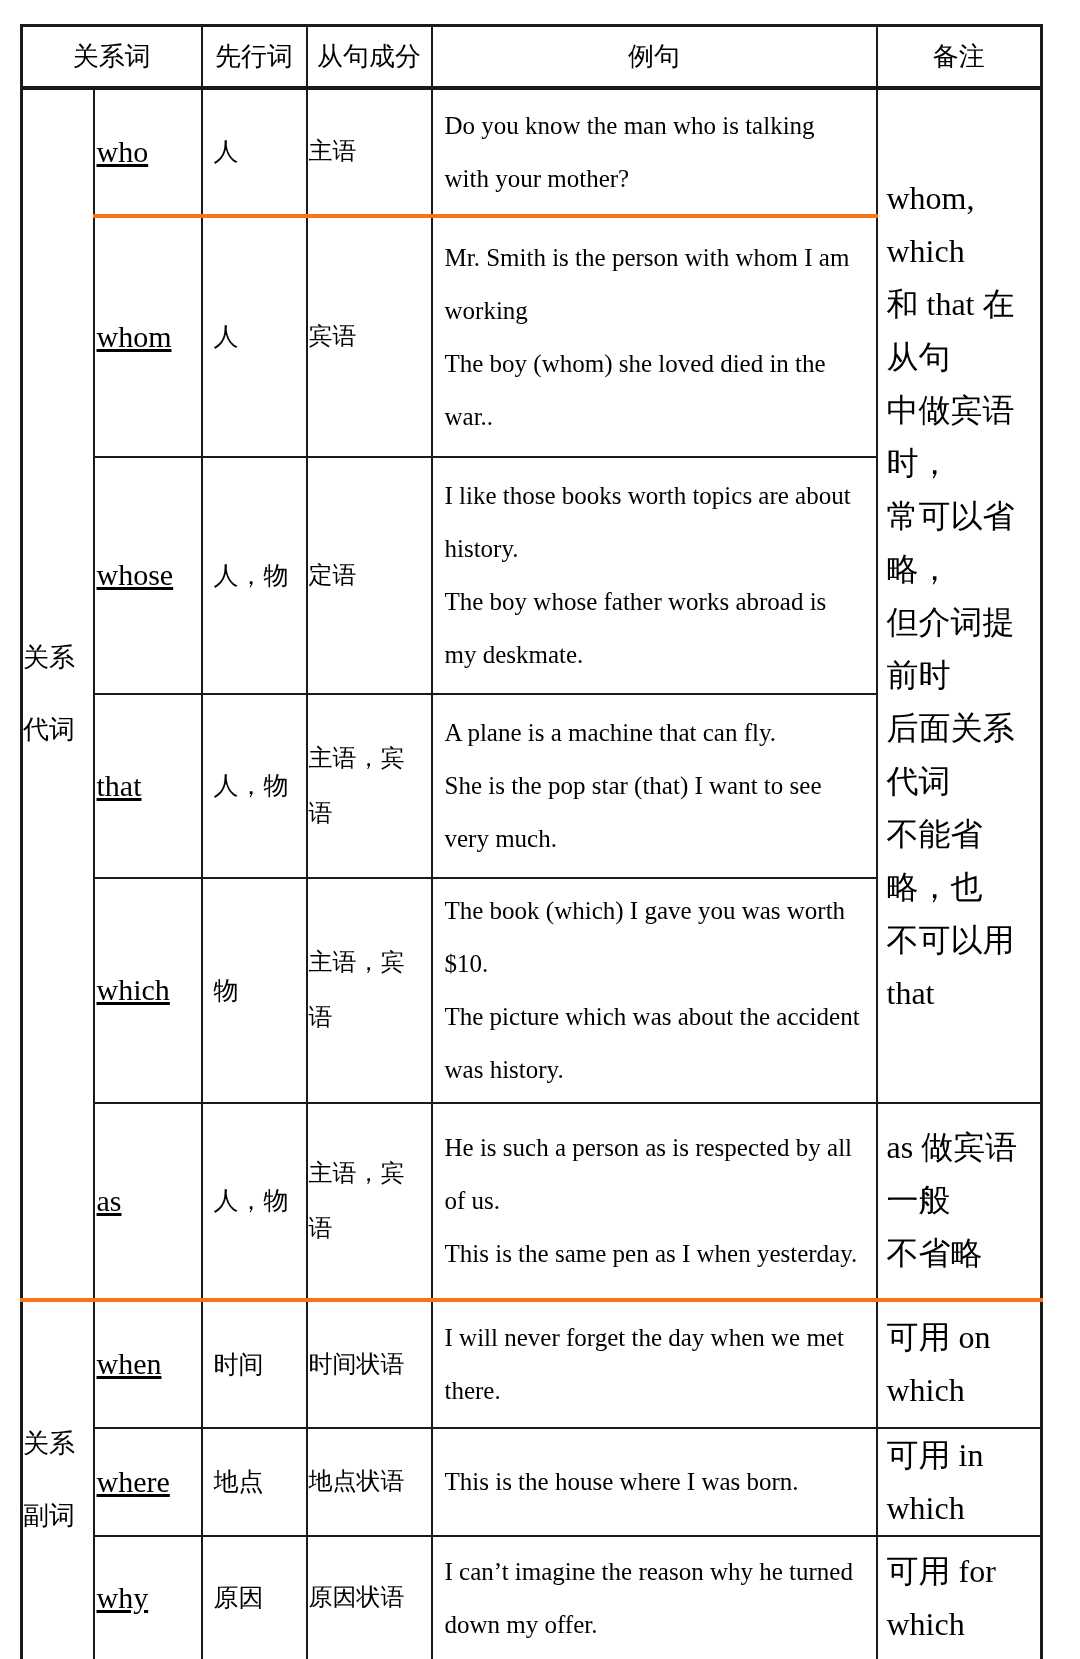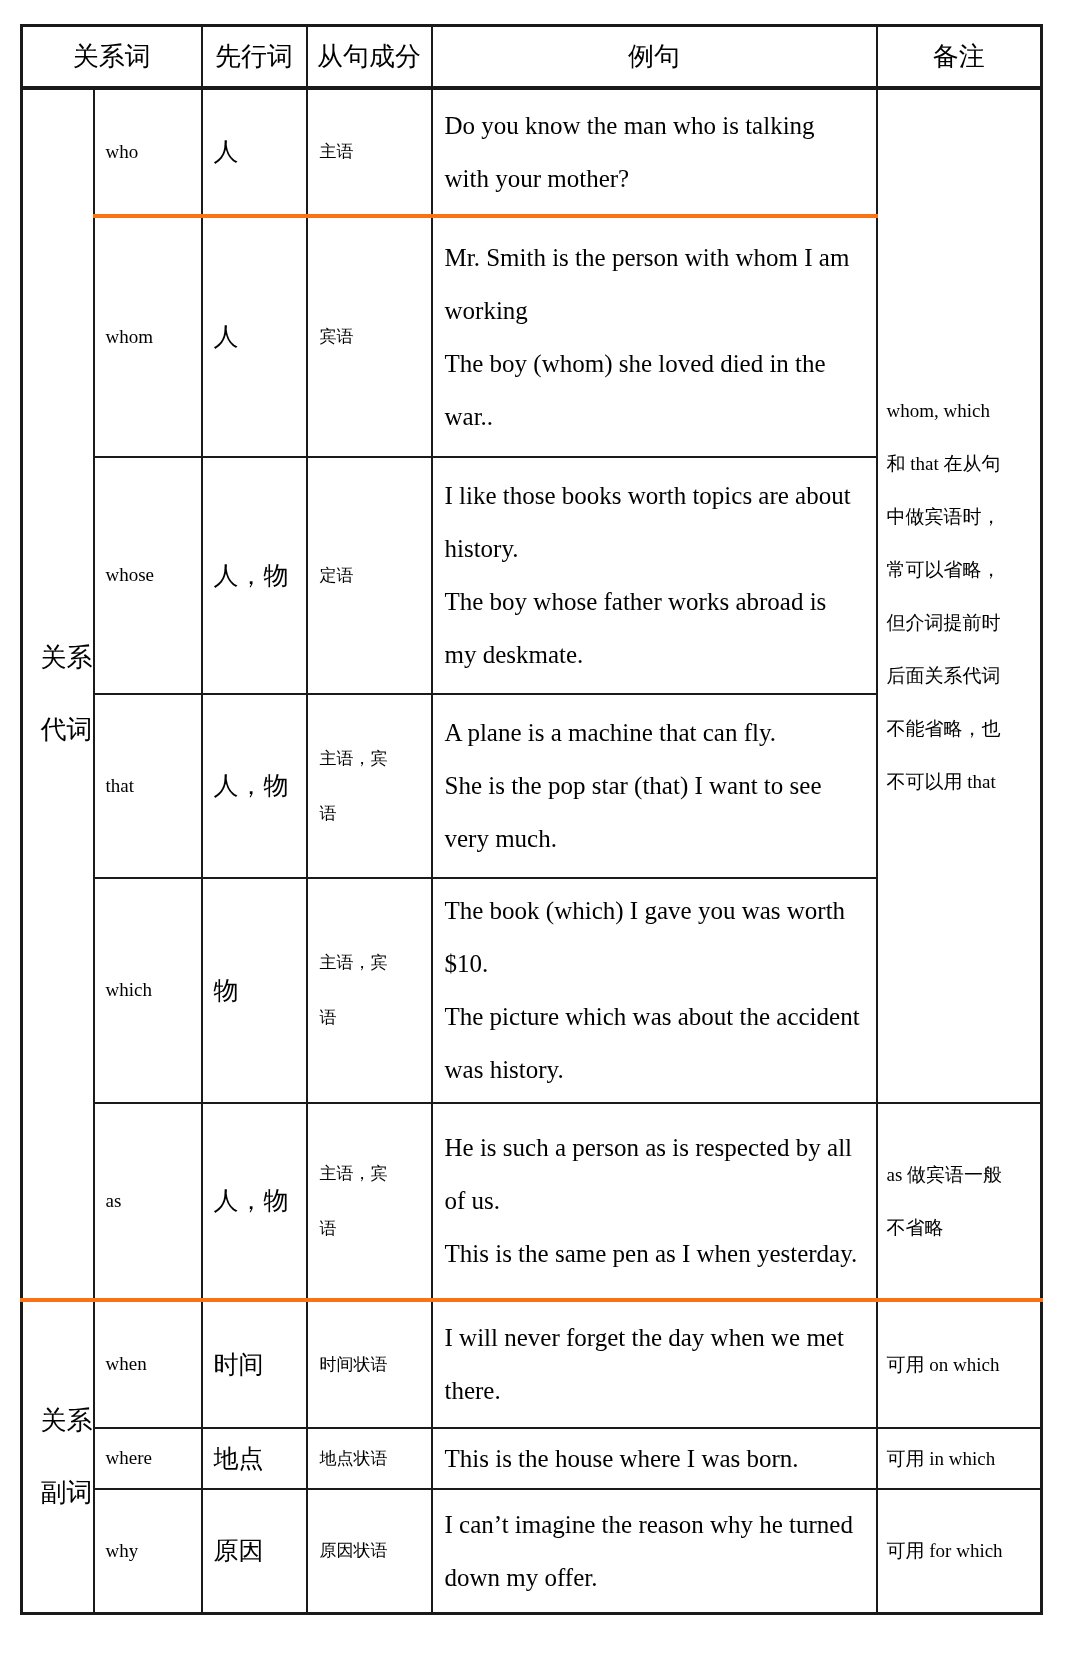--- a/index.html
+++ b/index.html
@@ -27,29 +27,29 @@
     overflow: hidden;
   }
   thead th {
     height: 62px;
     text-align: center;
     font-size: 26px;
     border-bottom: 4px solid #1a1a1a;
   }
   tr.thick > td { border-top: 4px solid #f97316; }
   td.group {
-    text-align: right;
+    text-align: left;
     font-size: 26px;
     line-height: 72px;
   }
-  td.word  { font-size: 19px; padding-left: 11px; }
+  td.word  { font-size: 30px; padding-left: 2px; text-decoration: underline; }
   td.ante  { font-size: 25px; padding-left: 11px; }
-  td.comp  { font-size: 17px; padding-left: 12px; line-height: 55px; }
+  td.comp  { font-size: 24px; padding-left: 1px; line-height: 55px; }
   td.ex    { font-size: 25px; padding: 0 14px 0 12px; line-height: 53px; }
-  td.note  { font-size: 19px; padding: 0 4px 0 9px;  line-height: 53px; }
+  td.note  { font-size: 32px; padding: 0 4px 0 9px;  line-height: 53px; }
   
   tr.r-who   { height: 128px; }
   tr.r-whom  { height: 241px; }
   tr.r-whose { height: 237px; }
   tr.r-that  { height: 184px; }
   tr.r-which { height: 225px; }
   tr.r-as    { height: 197px; }
   tr.r-when  { height: 128px; }
   tr.r-where { height: 61px;  }
   tr.r-why   { height: 125px; }

